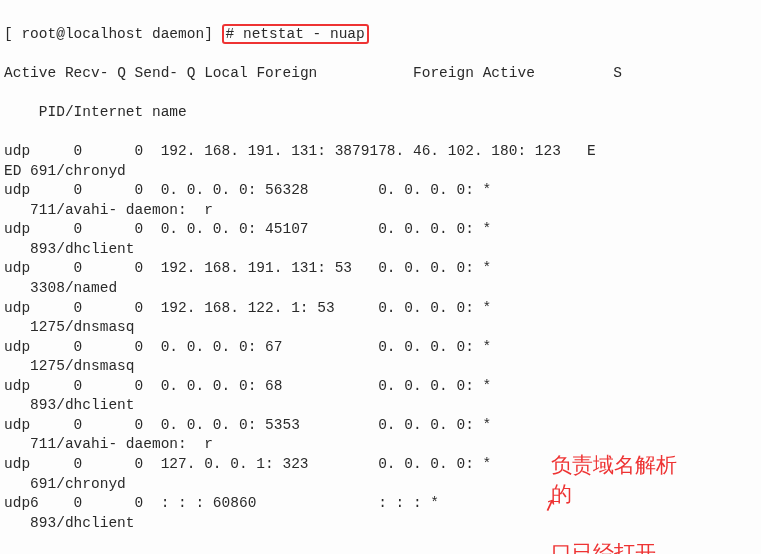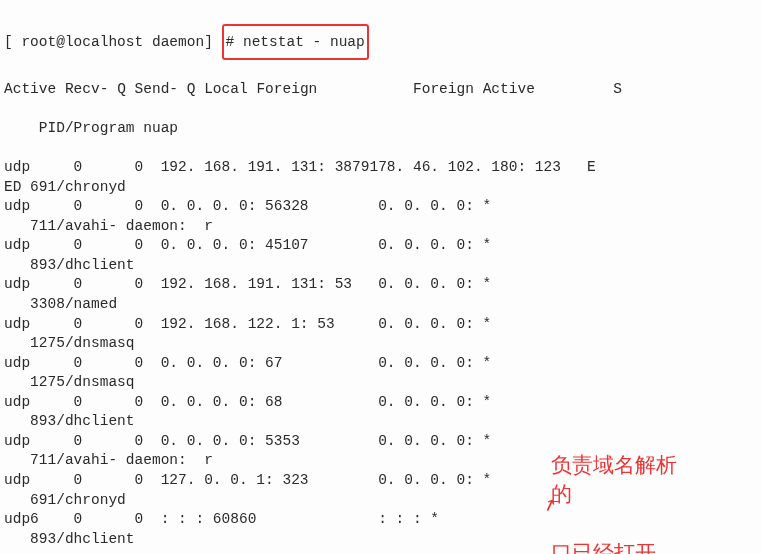--- a/index.html
+++ b/index.html
@@ -9,21 +9,21 @@
     font-size: 14.5px;
     line-height: 1.35;
     background: #fdfdfd;
     color: #2a2a2a;
     width: 761px;
     box-sizing: border-box;
     position: relative;
   }
   .term { white-space: pre; }
   .line { display: block; }
-  .hl-red { border: 2px solid #e33; padding: 8px 2px; border-radius: 3px; display:inline-block; line-height:1.15; }
+  .hl-red { border: 2px solid #e33; padding: 0 2px; border-radius: 3px; display:inline-block; line-height:1.15; }
   .annot {
     position: absolute;
     right: 70px;
     top: 450px;
     color: #e33;
     font-family: "Microsoft YaHei","PingFang SC",sans-serif;
     font-size: 21px;
     line-height: 1.4;
     text-align: left;
     white-space: normal;
@@ -37,21 +37,21 @@
     font-size: 22px;
     transform: rotate(-20deg);
   }
 </style>
 </head>
 <body>
 
 <div class="term">
 <span class="line"><span>[ root@localhost daemon]</span> <span class="hl-red"><span># </span><span>netstat - nuap</span></span></span>
 <span class="line"><span>Active</span> <span>Recv- Q</span> <span>Send- Q</span> <span>Local Foreign</span>           <span>Foreign Active</span>         <span>S</span></span>
-<span class="line">    <span>PID/Program nuap</span></span>
+<span class="line">    <span>PID/Internet name</span></span>
 <div id="rows"><span class="line">udp     0      0  192. 168. 191. 131: 3879178. 46. 102. 180: 123   E</span><span class="line">ED 691/chronyd</span><span class="line">udp     0      0  0. 0. 0. 0: 56328        0. 0. 0. 0: *           </span><span class="line">   711/avahi- daemon:  r</span><span class="line">udp     0      0  0. 0. 0. 0: 45107        0. 0. 0. 0: *           </span><span class="line">   893/dhclient</span><span class="line">udp     0      0  192. 168. 191. 131: 53   0. 0. 0. 0: *           </span><span class="line">   3308/named</span><span class="line">udp     0      0  192. 168. 122. 1: 53     0. 0. 0. 0: *           </span><span class="line">   1275/dnsmasq</span><span class="line">udp     0      0  0. 0. 0. 0: 67           0. 0. 0. 0: *           </span><span class="line">   1275/dnsmasq</span><span class="line">udp     0      0  0. 0. 0. 0: 68           0. 0. 0. 0: *           </span><span class="line">   893/dhclient</span><span class="line">udp     0      0  0. 0. 0. 0: 5353         0. 0. 0. 0: *           </span><span class="line">   711/avahi- daemon:  r</span><span class="line">udp     0      0  127. 0. 0. 1: 323        0. 0. 0. 0: *           </span><span class="line">   691/chronyd</span><span class="line">udp6    0      0  : : : 60860              : : : *                 </span><span class="line">   893/dhclient</span></div>
 </div>
 
 <div class="arrow">↗</div>
 <div class="annot">
   <span>负责域名解析的</span><br>
   <br>
   <span>口已经打开</span>
 </div>
 

